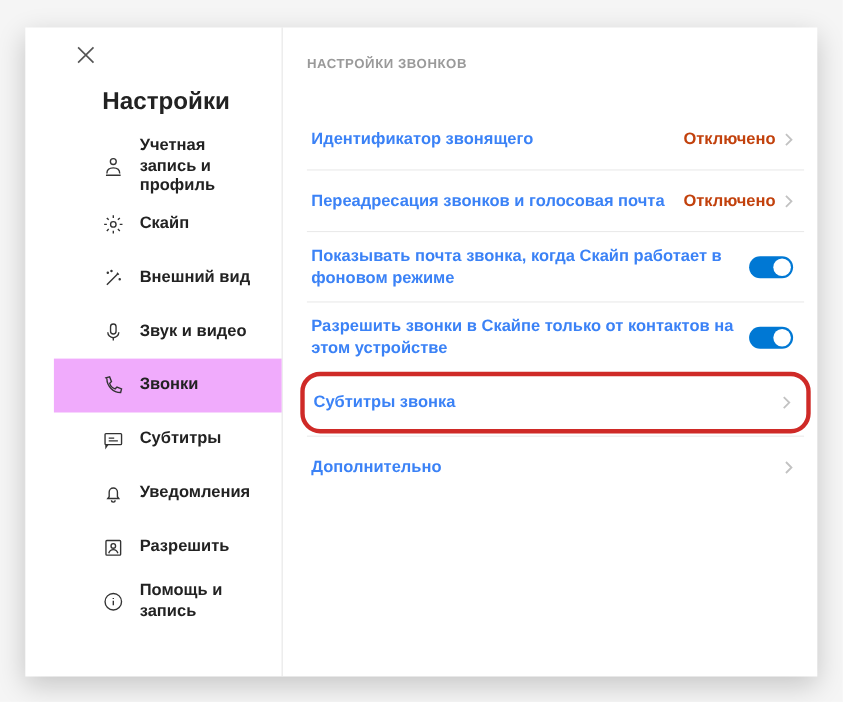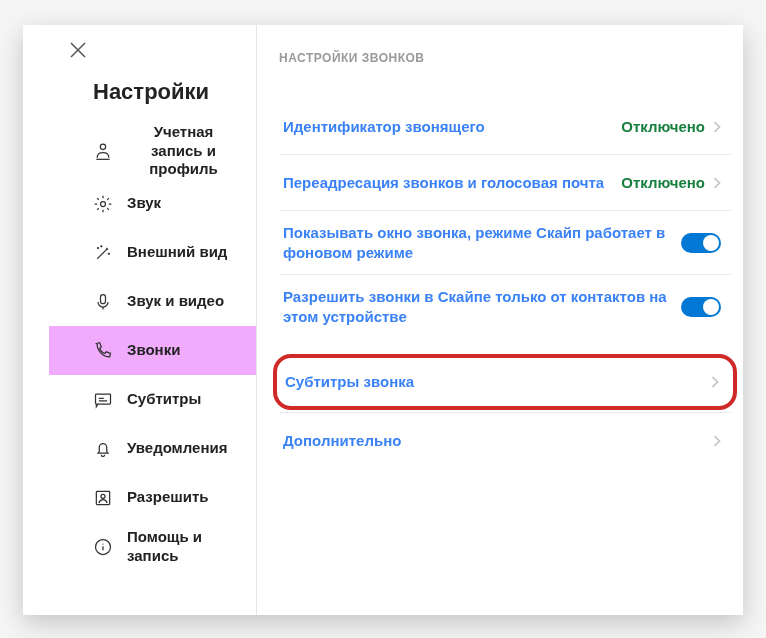--- a/index.html
+++ b/index.html
@@ -37,21 +37,21 @@
   align-items: center;
   padding: 0 16px 0 44px;
   height: 49px;
   font-size: 15px;
   font-weight: 600;
   color: #222;
   cursor: pointer;
   border-bottom: 0;
   position: relative;
 }
-.nav-item.tall { height: 56px; text-align: center; }
+.nav-item.tall { height: 56px; }
 .nav-item.active { background: #f0abfc; }
 .nav-item .icon {
   width: 20px; height: 20px;
   margin-right: 14px;
   display: inline-flex; align-items: center; justify-content: center;
   flex-shrink: 0;
 }
 .nav-item .icon svg { width: 100%; height: 100%; stroke: #333; fill: none; stroke-width: 1.5; }
 .nav-item .label { line-height: 1.25; }
 .content {
@@ -78,21 +78,21 @@
   flex: 1;
   font-size: 15px;
   font-weight: 700;
   color: #3b82f6;
   line-height: 1.3;
   padding-right: 10px;
 }
 .setting-status {
   font-size: 15px;
   font-weight: 600;
-  color: #15803d;
+  color: #c2410c;
   margin-right: 2px;
 }
 .chevron {
   width: 20px; height: 20px; flex-shrink: 0;
 }
 .chevron svg { width: 100%; height: 100%; }
 .chevron svg path { stroke: #c2c2c2; stroke-width: 2; fill: none; }
 .toggle {
   width: 40px; height: 20px;
   border-radius: 10px;
@@ -105,21 +105,21 @@
   content: "";
   position: absolute;
   right: 2px; top: 2px;
   width: 16px; height: 16px;
   border-radius: 50%;
   background: #fff;
 }
 .highlight-box {
   border: 4px solid #cf2a27;
   border-radius: 18px;
-  margin: 16px -6px 2px -6px;
+  margin: 0 -6px 2px -6px;
   padding: 0 4px;
 }
 .highlight-box .setting { border-bottom: 0; min-height: 48px; }
 .setting.link { cursor: pointer; }
 </style>
 </head>
 <body>
 
 <div class="window">
 
@@ -143,21 +143,21 @@
         <span class="label">Учетная запись и профиль</span>
       </div>
 
       <div class="nav-item">
         <span class="icon">
           <svg viewBox="0 0 24 24">
               <circle cx="12" cy="12" r="3"></circle>
               <path d="M12 2v3M12 19v3M4.9 4.9l2.1 2.1M17 17l2.1 2.1M2 12h3M19 12h3M4.9 19.1L7 17M17 7l2.1-2.1"></path>
             </svg>
         </span>
-        <span class="label">Звук</span>
+        <span class="label">Скайп</span>
       </div>
 
       <div class="nav-item">
         <span class="icon">
           <svg viewBox="0 0 24 24">
               <path d="M5 19L17 7"></path>
               <path d="M16 6l2 2"></path>
               <circle cx="6" cy="6" r="0.6" fill="#333"></circle>
               <circle cx="10" cy="4" r="0.6" fill="#333"></circle>
               <circle cx="19" cy="13" r="0.6" fill="#333"></circle>
@@ -244,21 +244,21 @@
 
     <div class="setting link">
       <div class="setting-label">Переадресация звонков и голосовая почта</div>
       <div class="setting-status">Отключено</div>
       <div class="chevron"><svg viewBox="0 0 24 24">
             <path d="M9 6l6 6-6 6"></path>
           </svg></div>
     </div>
 
     <div class="setting">
-      <div class="setting-label">Показывать окно звонка, режиме Скайп работает в фоновом режиме</div>
+      <div class="setting-label">Показывать почта звонка, когда Скайп работает в фоновом режиме</div>
       <div class="toggle"></div>
     </div>
 
     <div class="setting" style="border-bottom:0;">
       <div class="setting-label">Разрешить звонки в Скайпе только от контактов на этом устройстве</div>
       <div class="toggle"></div>
     </div>
 
     <div class="highlight-box">
       <div class="setting link">

